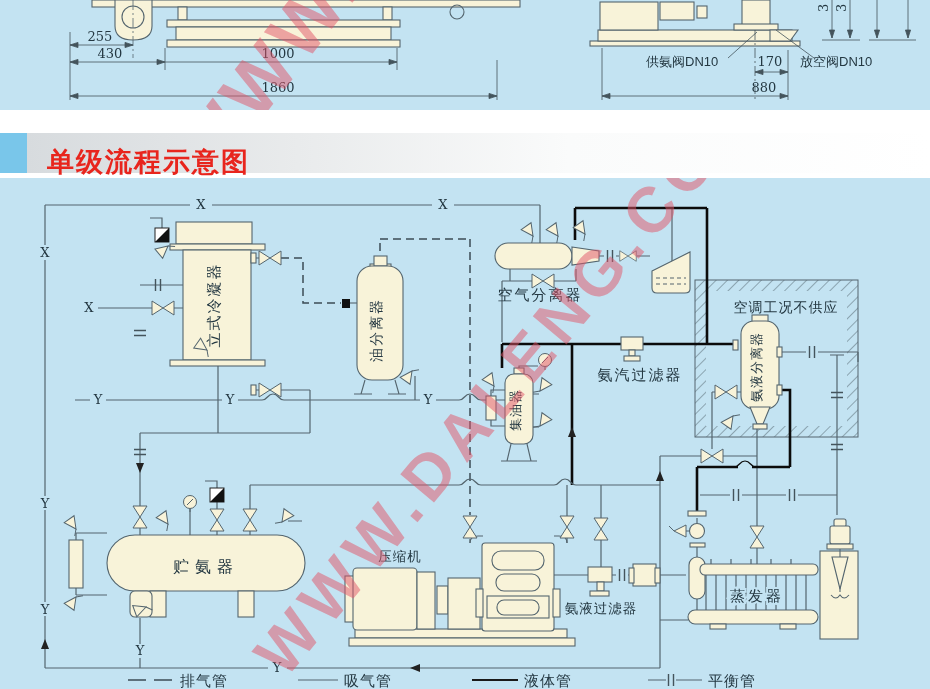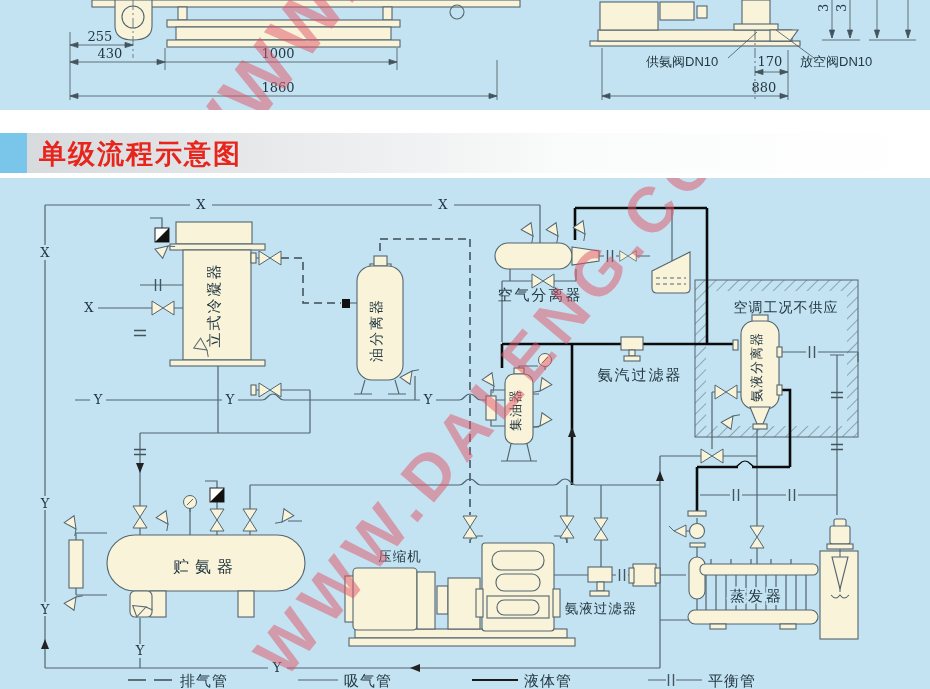--- a/index.html
+++ b/index.html
@@ -3,21 +3,21 @@
 <meta charset="utf-8">
 <style>
   html,body{margin:0;padding:0;background:#fff;}
   .page{position:relative;width:930px;height:689px;overflow:hidden;background:#fff;
         font-family:"Liberation Sans",sans-serif;}
   .topdraw{position:absolute;left:0;top:0;width:930px;height:110px;overflow:hidden;}
   .bannerwrap{position:absolute;left:0;top:110px;width:930px;height:68px;background:#fff;}
   .banner-square{position:absolute;left:0;top:23px;width:27px;height:40px;background:#79c6ea;}
   .banner-bar{position:absolute;left:27px;top:23px;right:0;height:40px;
       background:linear-gradient(90deg,#d7dbde 0%,#e9ebec 30%,#fafbfb 60%,#ffffff 100%);}
-  .banner-bar h1{margin:0;padding:4px 0 0 12px;font-size:27px;line-height:34px;font-weight:bold;
+  .banner-bar h1{margin:8px;padding:4px 0 0 12px;font-size:27px;line-height:34px;font-weight:bold;
       color:#e8251d;letter-spacing:2px;font-family:"Liberation Sans",sans-serif;}
   .maindraw{position:absolute;left:0;top:178px;width:930px;height:511px;overflow:hidden;}
   svg text{font-family:"Liberation Sans",sans-serif;fill:#243842;}
   svg .num{font-family:"DejaVu Serif",serif;font-size:13px;}
   svg .mk{font-family:"DejaVu Serif",serif;font-size:13px;}
   svg .wm{font-weight:bold;fill:#e25568;opacity:0.5;}
 </style>
 </head>
 <body>
 

